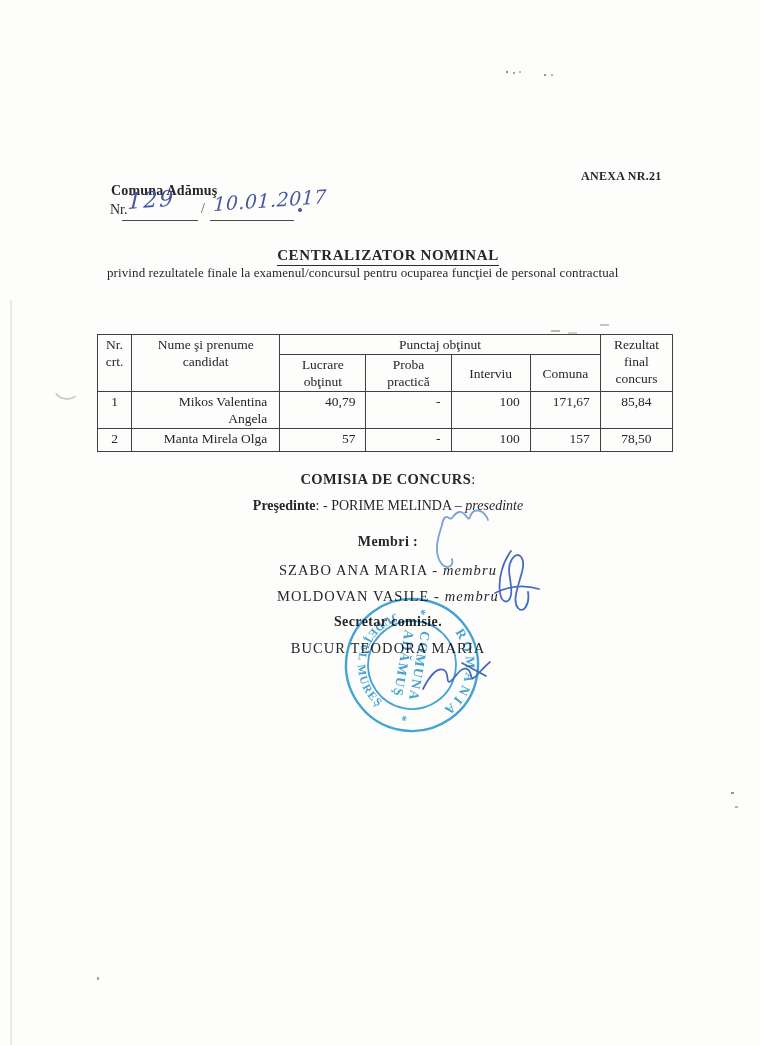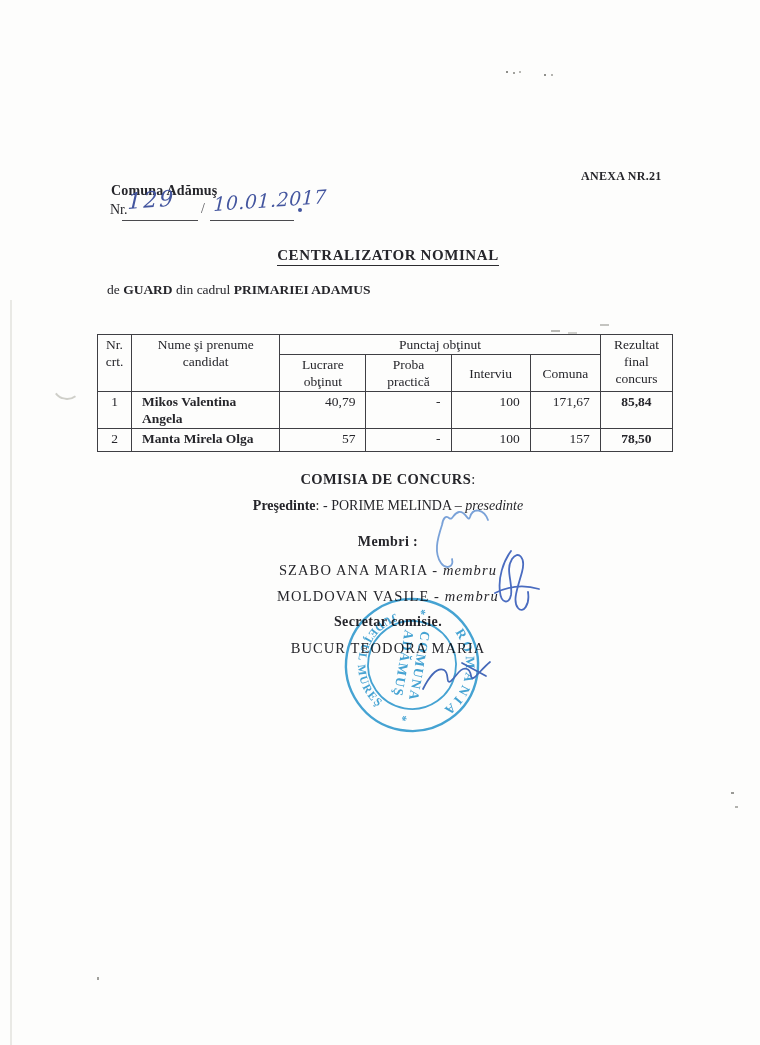--- a/index.html
+++ b/index.html
@@ -49,23 +49,23 @@
     font-size:13.5px;
   }
   table.results td{
     border:1px solid #3f3f44;
     white-space:pre-line;
     padding:1px 4px;
     vertical-align:top;
     text-align:center;
     line-height:17px;
   }
-  table.results td.name{text-align:left;padding:1px 12px 1px 10px;font-weight:bold;}
+  table.results td.name{text-align:right;padding:1px 12px 1px 10px;}
   table.results td.num{text-align:right;padding-right:10px;}
-  table.results td.res{font-weight:bold;}
+  table.results td.res{font-weight:normal;}
   table.results td.mid{vertical-align:middle;}
   tr.h1{height:20px;} tr.h2{height:34px;} tr.r1{height:37px;} tr.r2{height:23px;}
 
   
   .cline{left:8px;width:760px;text-align:center;font-size:14px;}
   .comisia{top:471px;font-size:14.5px;letter-spacing:.4px;}
   .presed{top:498px;}
   .membri{top:534px;font-weight:bold;letter-spacing:.4px;}
   .member1{top:562px;font-size:14.5px;letter-spacing:1.1px;}
   .member2{top:588px;font-size:14.5px;letter-spacing:1.1px;}
@@ -106,23 +106,21 @@
   <div class="abs uline uline1"></div>
   <div class="abs slash">/</div>
   <div class="abs uline uline2"></div>
   <div class="abs hw hw-number">129</div>
   <div class="abs hw hw-date">10.01.2017</div>
   <div class="abs hw-dot"></div>
 
   <div class="abs title-row">
     <span class="title-text">CENTRALIZATOR NOMINAL</span>
   </div>
-  <div class="abs para2 nowrap">
-    <span>de </span><span class="b">GUARD</span><span> din cadrul </span><span class="b">PRIMARIEI ADAMUS</span>
-  </div>
+  <div class="abs para1 nowrap">privind rezultatele finale la examenul/concursul pentru ocuparea funcţiei de personal contractual</div>
 
   <table class="results">
     <colgroup>
       <col style="width:34px">
         <col style="width:148px">
         <col style="width:86px">
       <col style="width:85px">
         <col style="width:79px">
         <col style="width:70px">
         <col style="width:72px">

